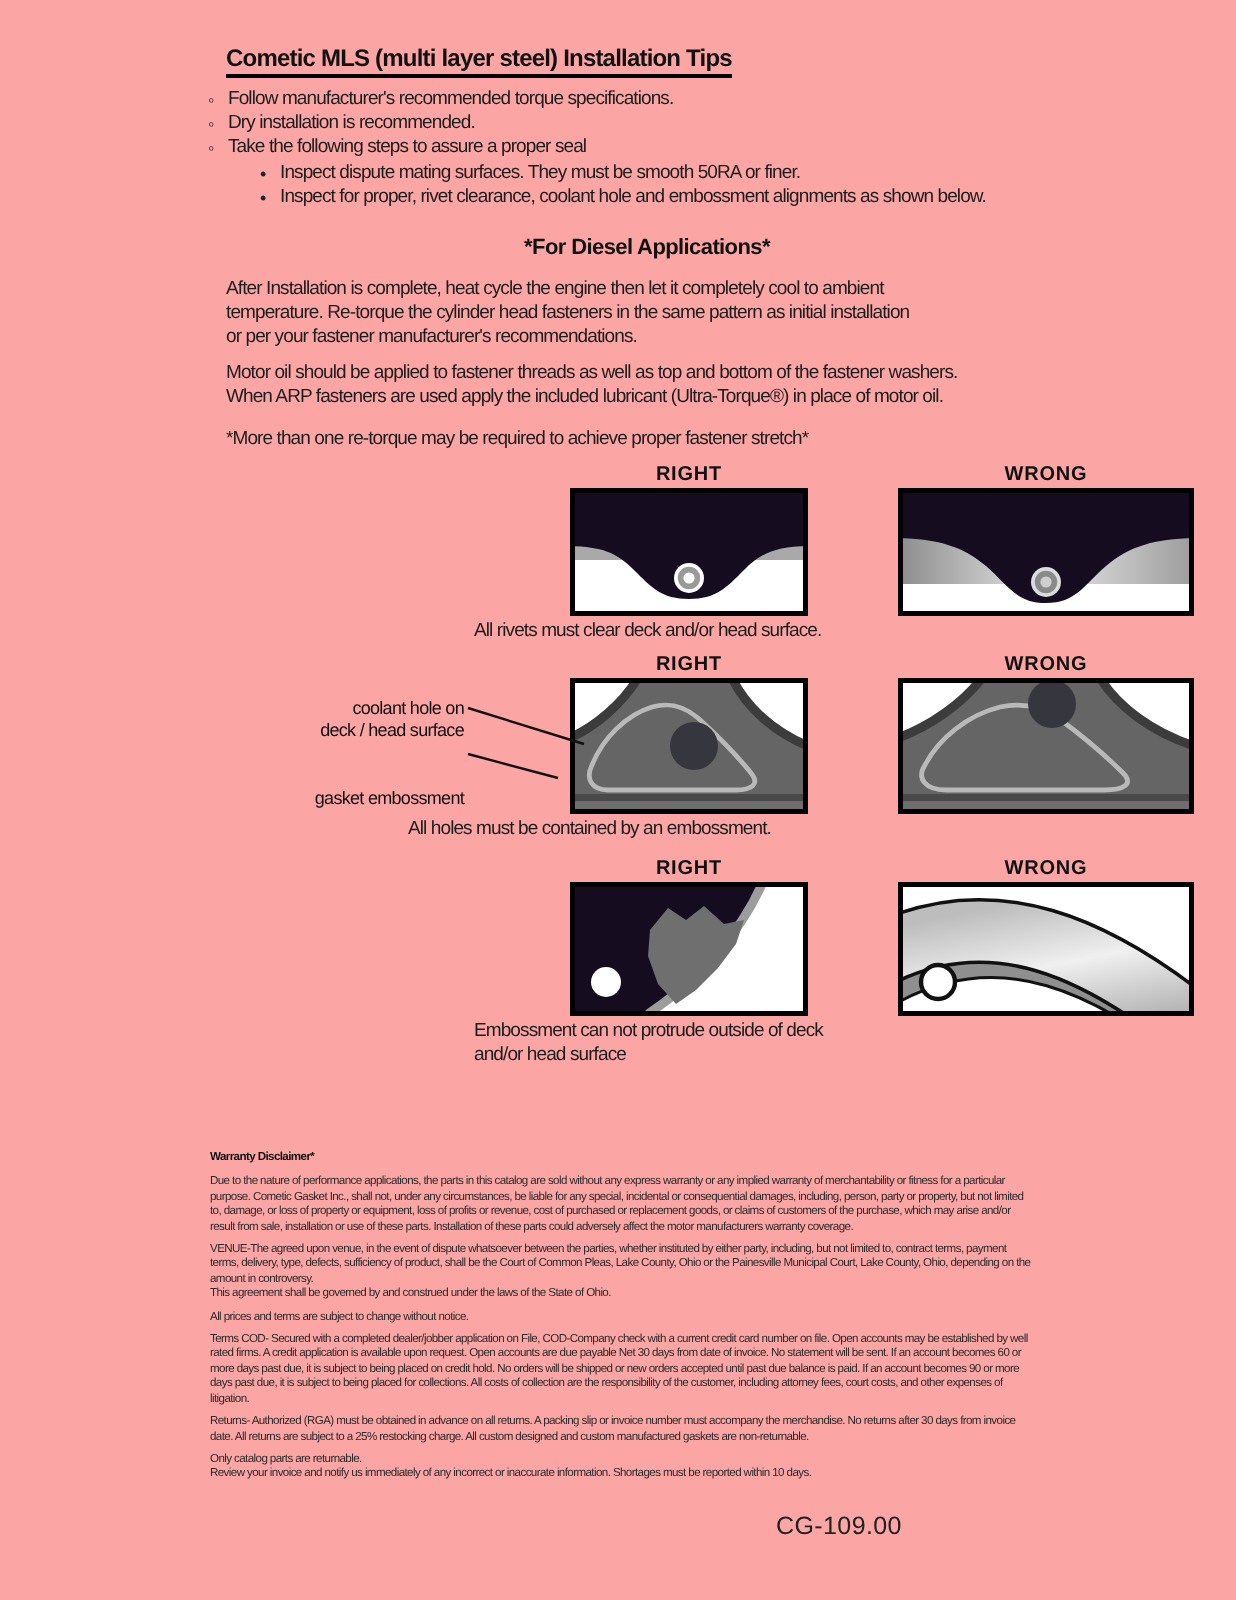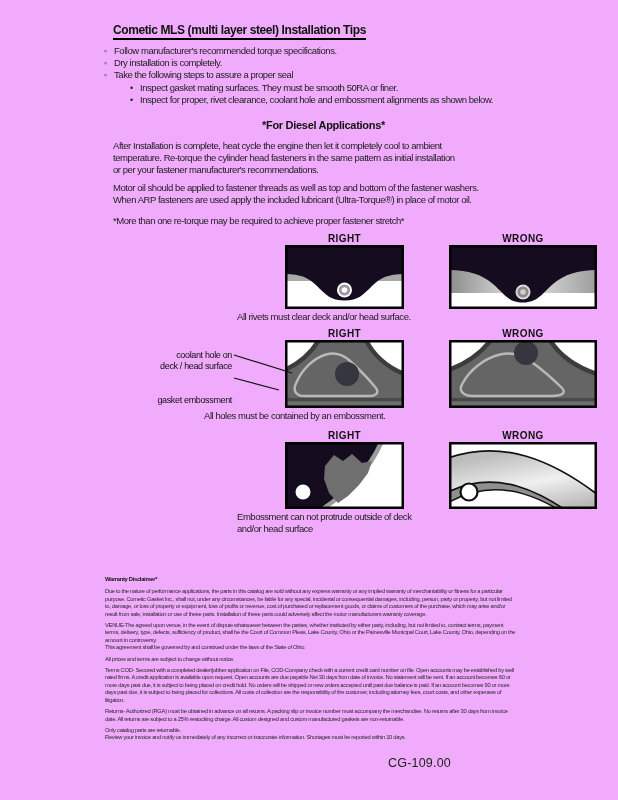--- a/index.html
+++ b/index.html
@@ -1,17 +1,17 @@
 <!DOCTYPE html>
 <html><head>
 <meta charset="utf-8">
 <style>
   html,body{margin:0;padding:0;background:#e8e8e8;}
   .page{
-    position:relative;width:618px;height:800px;background:#f0abfc;
+    position:relative;width:618px;height:800px;background:#fca5a5;
     font-family:"Liberation Sans",sans-serif;color:#1c1c1c;overflow:hidden;
     margin:0 auto;
   }
   .content{position:absolute;left:104px;top:20px;width:430px;}
   .title{
     display:inline-block;margin-left:9px;font-size:12px;font-weight:bold;
     letter-spacing:-0.4px;border-bottom:2px solid #000;padding-bottom:1px;color:#111;
   }
   .bullets{margin-top:5px;font-size:9.5px;letter-spacing:-0.45px;line-height:12.2px;}
   .bullet-row{display:flex;}
@@ -55,31 +55,31 @@
 
     <div class="bullets">
 
         <div class="bullet-row l1">
           <span class="marker">◦</span>
           <span class="btext">Follow manufacturer's recommended torque specifications.</span>
         </div>
 
         <div class="bullet-row l1">
           <span class="marker">◦</span>
-          <span class="btext">Dry installation is completely.</span>
+          <span class="btext">Dry installation is recommended.</span>
         </div>
 
         <div class="bullet-row l1">
           <span class="marker">◦</span>
           <span class="btext">Take the following steps to assure a proper seal</span>
         </div>
 
         <div class="bullet-row l2">
           <span class="marker">•</span>
-          <span class="btext">Inspect gasket mating surfaces.  They must be smooth 50RA or finer.</span>
+          <span class="btext">Inspect dispute mating surfaces.  They must be smooth 50RA or finer.</span>
         </div>
 
         <div class="bullet-row l2">
           <span class="marker">•</span>
           <span class="btext">Inspect for proper, rivet clearance, coolant hole and embossment alignments as shown below.</span>
         </div>
 
     </div>
 
     <div class="heading">*For Diesel Applications*</div>

